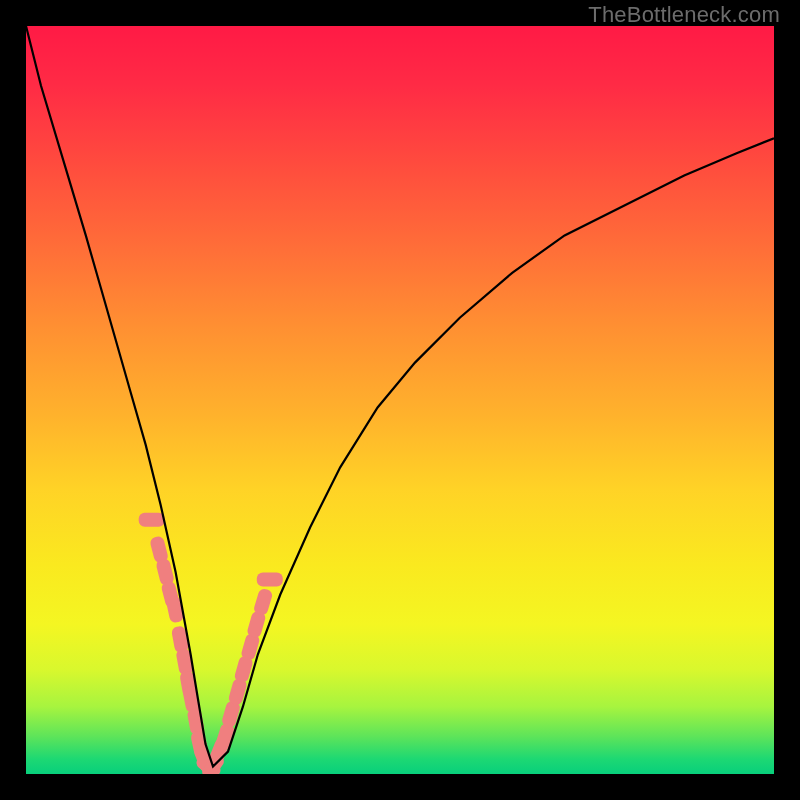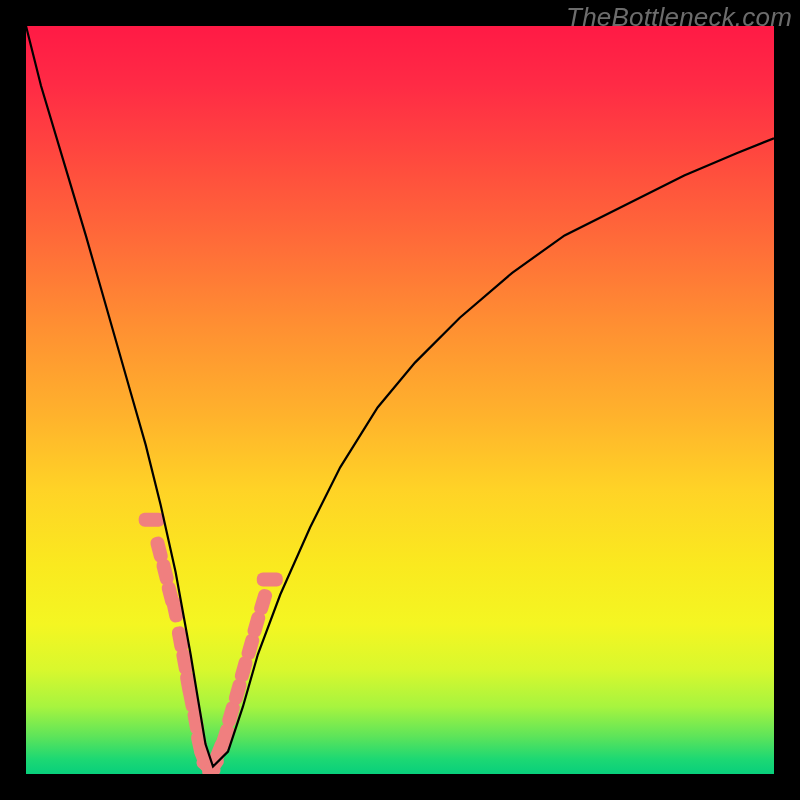--- a/index.html
+++ b/index.html
@@ -44,27 +44,26 @@
       #d9f82d 86%,
       #a7f43f 91%,
       #5de45a 95%,
       #1dd873 98%,
       #08cf7c 100%
     );
   }
   .watermark {
     position: absolute;
     top: 2px;
-    right: 8px;
+    right: 20px;
     color: #6c6c6c;
-    font-size: 26px;
+    font-size: 22px;
     font-weight: 500;
     letter-spacing: 0.2px;
     user-select: none;
-    font-style: italic;
   }
   svg.chart {
     position: absolute;
     inset: 0;
     width: 748px;
     height: 748px;
   }
   .curve {
     fill: none;
     stroke: #000;

